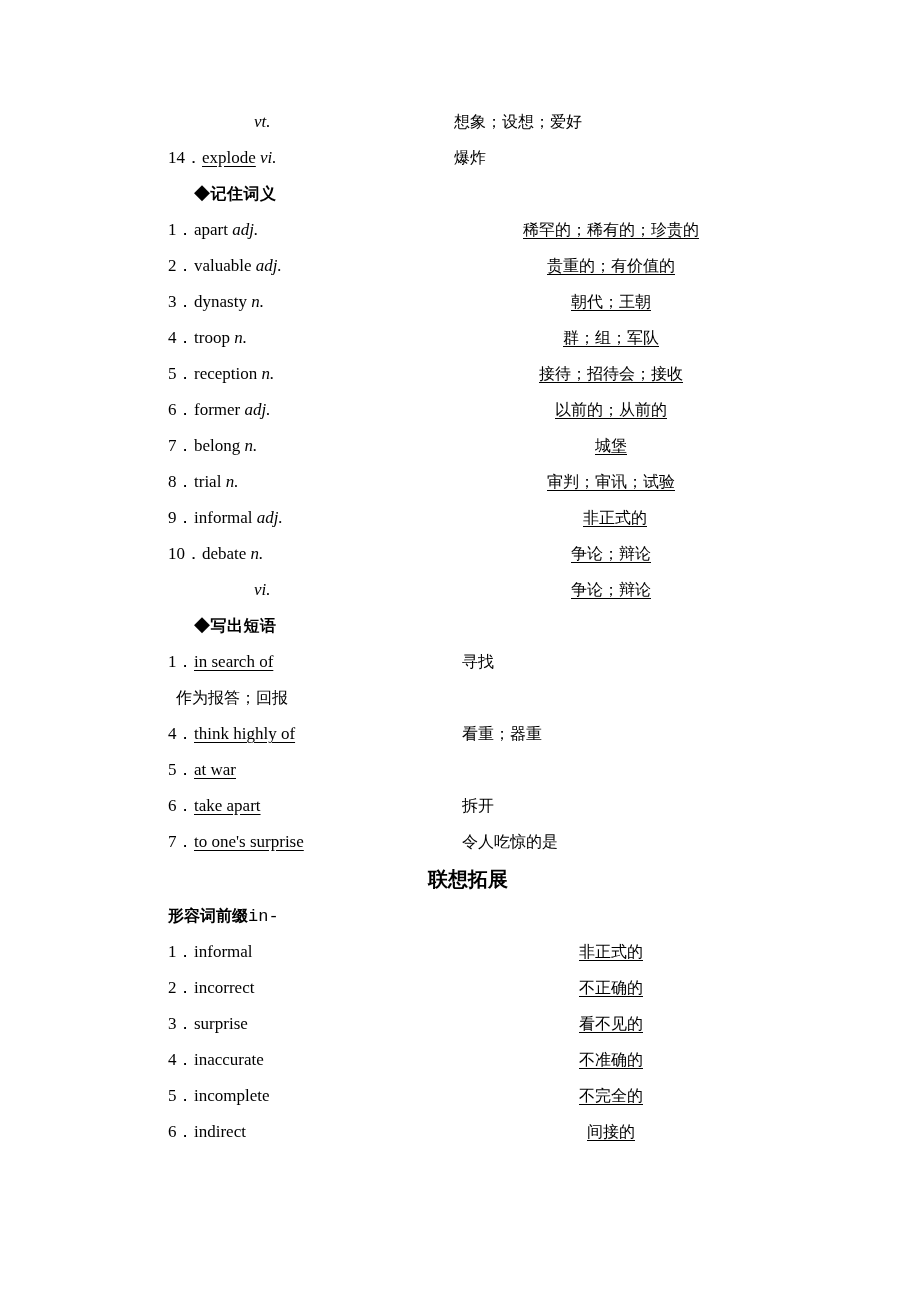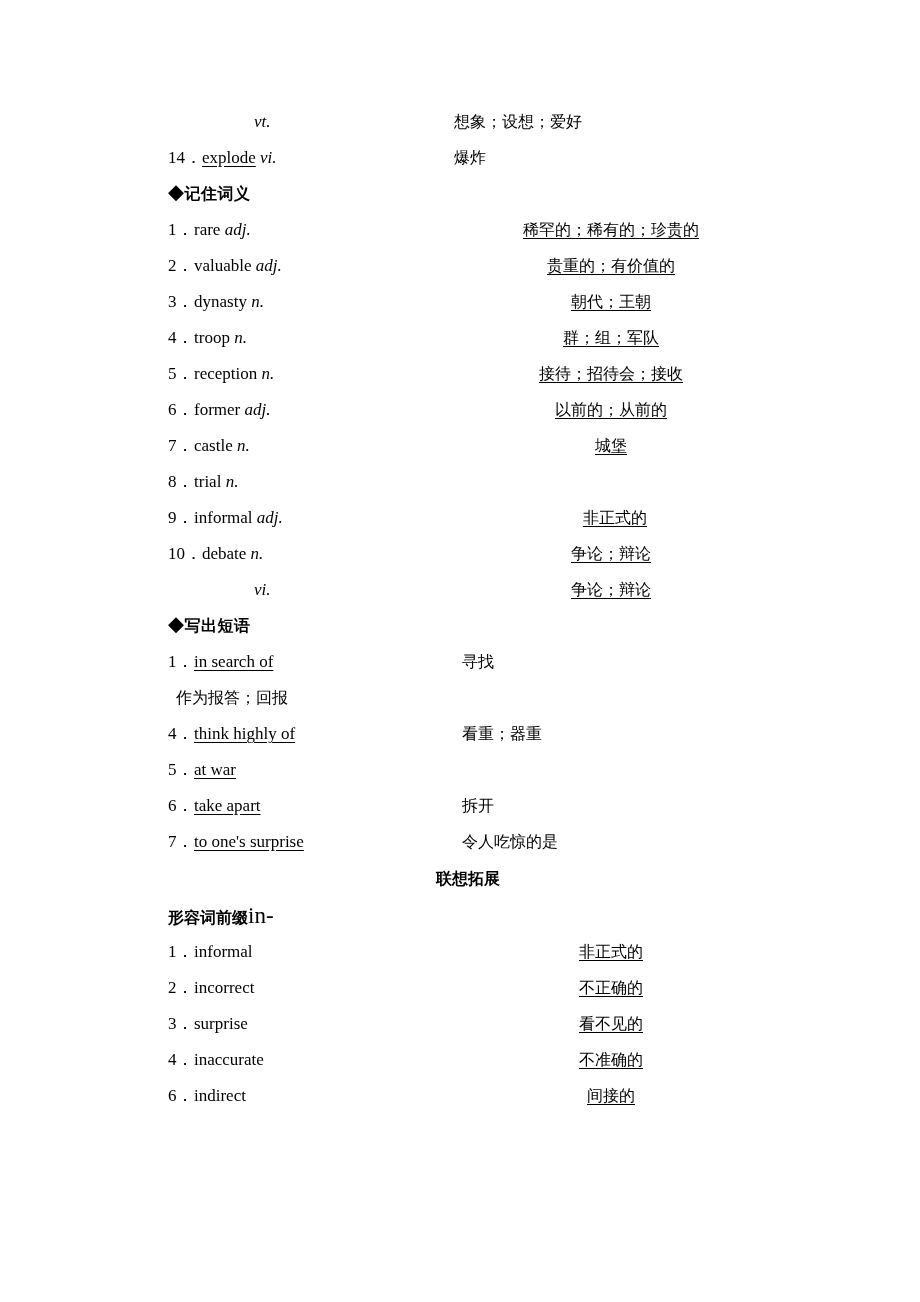--- a/index.html
+++ b/index.html
@@ -65,41 +65,42 @@
     display: inline-block;
     width: 86px;
   }
   .section-head {
     font-family: Liberation Sans, sans-serif;
     font-size: 16px;
     font-weight: bold;
     height: 36px;
     line-height: 36px;
     letter-spacing: 0.5px;
+    margin-left: 26px;
   }
   .center-head {
     text-align: center;
     font-family: "DejaVu Sans", sans-serif;
-    font-size: 16px;
+    font-size: 20px;
     font-weight: bold;
     height: 38px;
     line-height: 38px;
     width: 600px;
   }
   .prefix-head {
     font-family: "DejaVu Sans", sans-serif;
     font-size: 16px;
     font-weight: bold;
     height: 36px;
     line-height: 36px;
   }
   .prefix-head .en {
-    font-family: Liberation Serif, serif;
+    font-family: Liberation Mono, monospace;
     font-weight: normal;
-    font-size: 23px;
+    font-size: 17px;
   }
   .cn-indent {
     padding-left: 8px;
   }
 </style>
 </head>
 <body>
 
 <div class="page">
   <div class="content">
@@ -117,21 +118,21 @@
       </div>
       <div class="col-cn">爆炸</div>
     </div>
 
     <div class="section-head">
       <span>◆记住词义</span>
     </div>
 
     <div class="row">
       <div class="col-en">
-        <span class="num">1．</span><span>rare</span> <span class="ital">adj.</span>
+        <span class="num">1．</span><span>apart</span> <span class="ital">adj.</span>
       </div>
       <div class="col-cn u">稀罕的；稀有的；珍贵的</div>
     </div>
     <div class="row">
       <div class="col-en">
         <span class="num">2．</span><span>valuable</span> <span class="ital">adj.</span>
       </div>
       <div class="col-cn u">贵重的；有价值的</div>
     </div>
     <div class="row">
@@ -153,28 +154,29 @@
       <div class="col-cn u">接待；招待会；接收</div>
     </div>
     <div class="row">
       <div class="col-en">
         <span class="num">6．</span><span>former</span> <span class="ital">adj.</span>
       </div>
       <div class="col-cn u">以前的；从前的</div>
     </div>
     <div class="row">
       <div class="col-en">
-        <span class="num">7．</span><span>castle</span> <span class="ital">n.</span>
+        <span class="num">7．</span><span>belong</span> <span class="ital">n.</span>
       </div>
       <div class="col-cn u">城堡</div>
     </div>
     <div class="row">
       <div class="col-en">
         <span class="num">8．</span><span>trial</span> <span class="ital">n.</span>
       </div>
+      <div class="col-cn u">审判；审讯；试验</div>
     </div>
     <div class="row">
       <div class="col-en">
         <span class="num">9．</span><span>informal</span> <span class="ital">adj.</span>
       </div>
       <div class="col-cn u cn-indent">非正式的</div>
     </div>
     <div class="row">
       <div class="col-en">
         <span class="num wide">10．</span><span>debate</span> <span class="ital">n.</span>
@@ -250,19 +252,25 @@
       <div class="col-cn u">看不见的</div>
     </div>
     <div class="row">
       <div class="col-en">
         <span class="num">4．</span><span>inaccurate</span>
       </div>
       <div class="col-cn u">不准确的</div>
     </div>
     <div class="row">
       <div class="col-en">
+        <span class="num">5．</span><span>incomplete</span>
+      </div>
+      <div class="col-cn u">不完全的</div>
+    </div>
+    <div class="row">
+      <div class="col-en">
         <span class="num">6．</span><span>indirect</span>
       </div>
       <div class="col-cn u">间接的</div>
     </div>
 
   </div>
 </div>
 
 </body></html>

